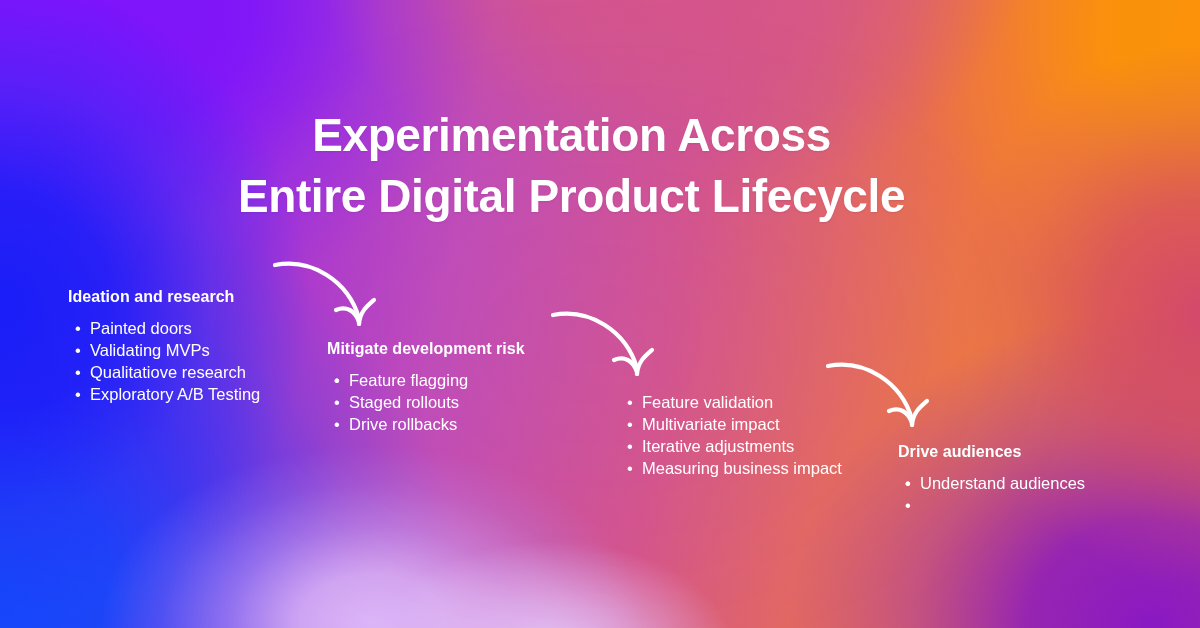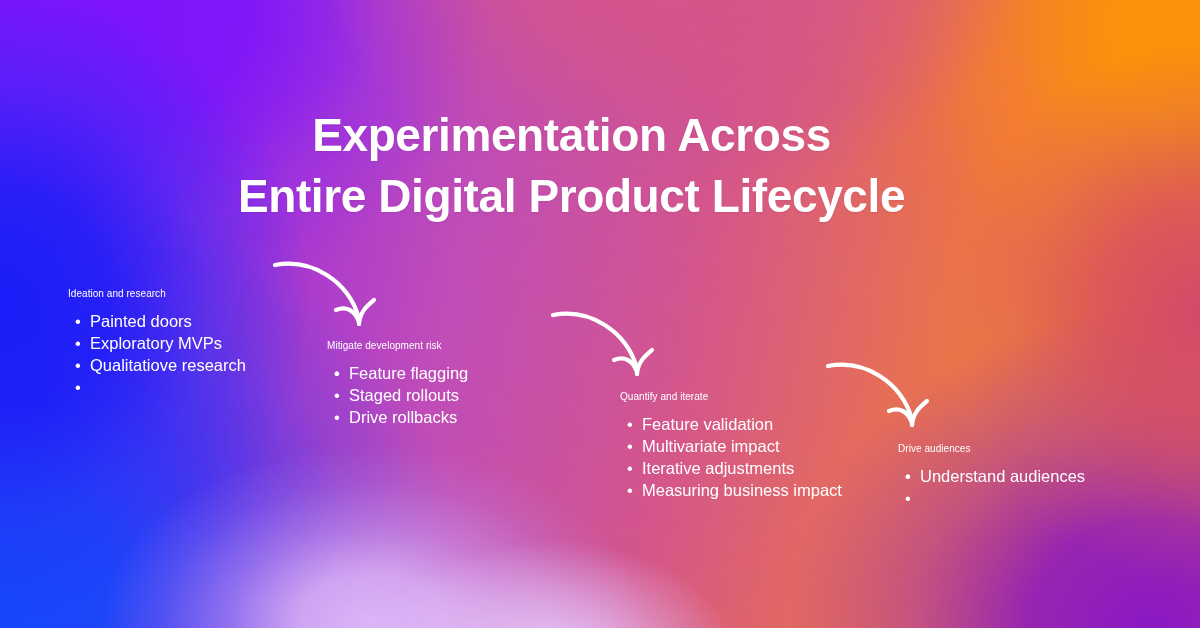--- a/index.html
+++ b/index.html
@@ -86,22 +86,22 @@
     white-space: pre-line;
     text-shadow: 0 1px 2px rgba(80,20,110,0.13);
   }
 
   
   .stage {
     position: absolute;
     color: #ffffff;
   }
   .stage-heading {
-    font-size: 10px;
-    font-weight: 400;
+    font-size: 16px;
+    font-weight: 700;
     letter-spacing: 0.05px;
     margin: 0 0 11px 0;
     white-space: nowrap;
   }
   .stage-list {
     list-style: none;
     margin: 0;
     padding: 0;
   }
   .stage-list li {
@@ -176,38 +176,37 @@
         <path d="M 927 401 C 919 408, 913 413, 912 425"></path>
       </g>
 
     </g>
   </svg>
 
   <div class="stage" id="stage-0">
     <div class="stage-heading">Ideation and research</div>
     <ul class="stage-list">
       <li><span class="bullet">•</span><span>Painted doors</span></li>
-      <li><span class="bullet">•</span><span>Exploratory MVPs</span></li>
+      <li><span class="bullet">•</span><span>Validating MVPs</span></li>
       <li><span class="bullet">•</span><span>Qualitatiove research</span></li>
-      <li><span class="bullet">•</span></li>
+      <li><span class="bullet">•</span><span>Exploratory A/B Testing</span></li>
     </ul>
   </div>
 
   <div class="stage" id="stage-1">
     <div class="stage-heading">Mitigate development risk</div>
     <ul class="stage-list">
       <li><span class="bullet">•</span></li>
       <li><span class="bullet">•</span><span>Feature flagging</span></li>
       <li><span class="bullet">•</span><span>Staged rollouts</span></li>
       <li><span class="bullet">•</span><span>Drive rollbacks</span></li>
     </ul>
   </div>
 
   <div class="stage" id="stage-2">
-    <div class="stage-heading">Quantify and iterate</div>
     <ul class="stage-list">
       <li><span class="bullet">•</span><span>Feature validation</span></li>
       <li><span class="bullet">•</span><span>Multivariate impact</span></li>
       <li><span class="bullet">•</span><span>Iterative adjustments</span></li>
       <li><span class="bullet">•</span><span>Measuring business impact</span></li>
     </ul>
   </div>
 
   <div class="stage" id="stage-3">
     <div class="stage-heading">Drive audiences</div>

